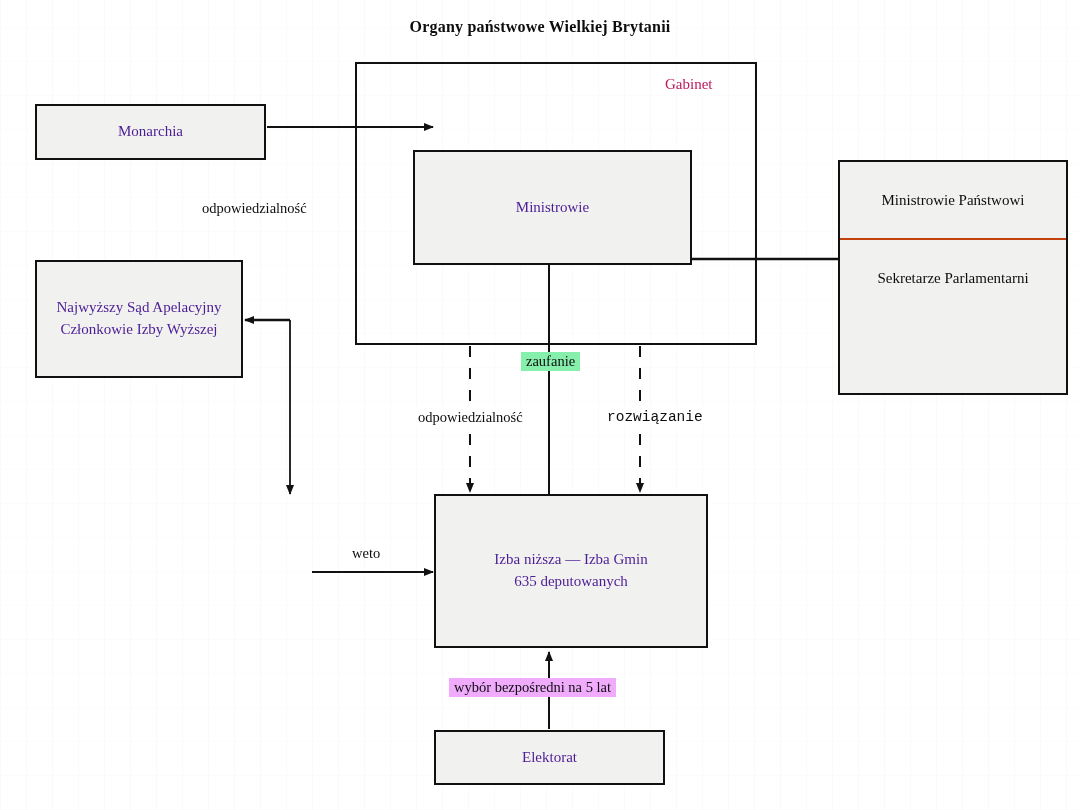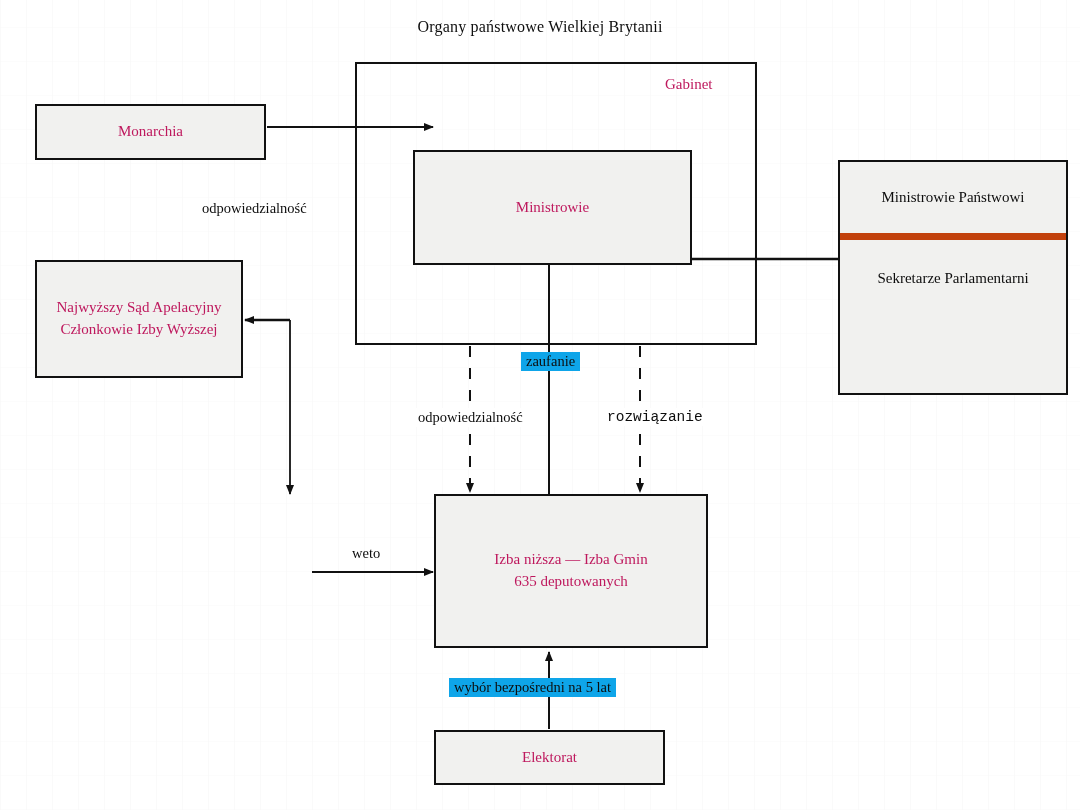--- a/index.html
+++ b/index.html
@@ -21,21 +21,21 @@
     width: 1080px;
     height: 810px;
   }
   .diagram-title {
     position: absolute;
     left: 0;
     top: 18px;
     width: 1080px;
     text-align: center;
     font-family: "Liberation Serif", "DejaVu Serif", serif;
-    font-weight: normal;
+    font-weight: bold;
     font-size: 16px;
     color: #0d0d0d;
     letter-spacing: 0.2px;
   }
   svg.wires {
     position: absolute;
     left: 0;
     top: 0;
     width: 1080px;
     height: 810px;
@@ -44,21 +44,21 @@
   .node {
     position: absolute;
     box-sizing: border-box;
     background: #f1f1ef;
     border: 2px solid #111111;
     display: flex;
     align-items: center;
     justify-content: center;
     text-align: center;
     font-size: 15px;
-    color: #be185d;
+    color: #4c1d95;
     line-height: 1.45;
   }
   .node .node-label {
     display: block;
     white-space: pre-line;
     padding: 0 6px;
   }
   .group-box {
     position: absolute;
     box-sizing: border-box;
@@ -83,21 +83,21 @@
     background: #f1f1ef;
   }
   .stack-cell {
     box-sizing: border-box;
     display: flex;
     align-items: center;
     justify-content: center;
     text-align: center;
     font-size: 15px;
     color: #0d0d0d;
-    border-bottom: 7px solid #c2410c;
+    border-bottom: 2px solid #c2410c;
   }
   .stack-cell:last-child { border-bottom: none; align-items: center; }
   .paper-noise {
     position: absolute;
     inset: 0;
     opacity: 0.05;
     pointer-events: none;
     background-image:
       repeating-linear-gradient(90deg, rgba(80,80,90,0.55) 0 1px, rgba(0,0,0,0) 1px 26px),
       repeating-linear-gradient(0deg, rgba(80,80,90,0.35) 0 1px, rgba(0,0,0,0) 1px 34px);
@@ -168,23 +168,23 @@
     <div class="stack-cell" style="height:78px;">
       <span>Ministrowie Państwowi</span>
     </div>
     <div class="stack-cell" style="height:77px;">
       <span>Sekretarze Parlamentarni</span>
     </div>
   </div>
 
   <div class="edge-label" style="left:202px; top:200px;">odpowiedzialność</div>
 
-  <div class="edge-label" style="left:521px; top:352px; background:#0ea5e9; padding:1px 5px;">zaufanie</div>
+  <div class="edge-label" style="left:521px; top:352px; background:#86efac; padding:1px 5px;">zaufanie</div>
 
   <div class="edge-label" style="left:414px; top:408px; background:#ffffff; padding:1px 4px;">odpowiedzialność</div>
 
   <div class="edge-label" style="left:603px; top:408px; background:#ffffff; padding:1px 4px;font-family:Liberation Mono, monospace;">rozwiązanie</div>
 
   <div class="edge-label" style="left:352px; top:545px;">weto</div>
 
-  <div class="edge-label" style="left:449px; top:678px; background:#0ea5e9; padding:1px 5px;">wybór bezpośredni na 5 lat</div>
+  <div class="edge-label" style="left:449px; top:678px; background:#f0abfc; padding:1px 5px;">wybór bezpośredni na 5 lat</div>
 
 </div>
 
 </body></html>

